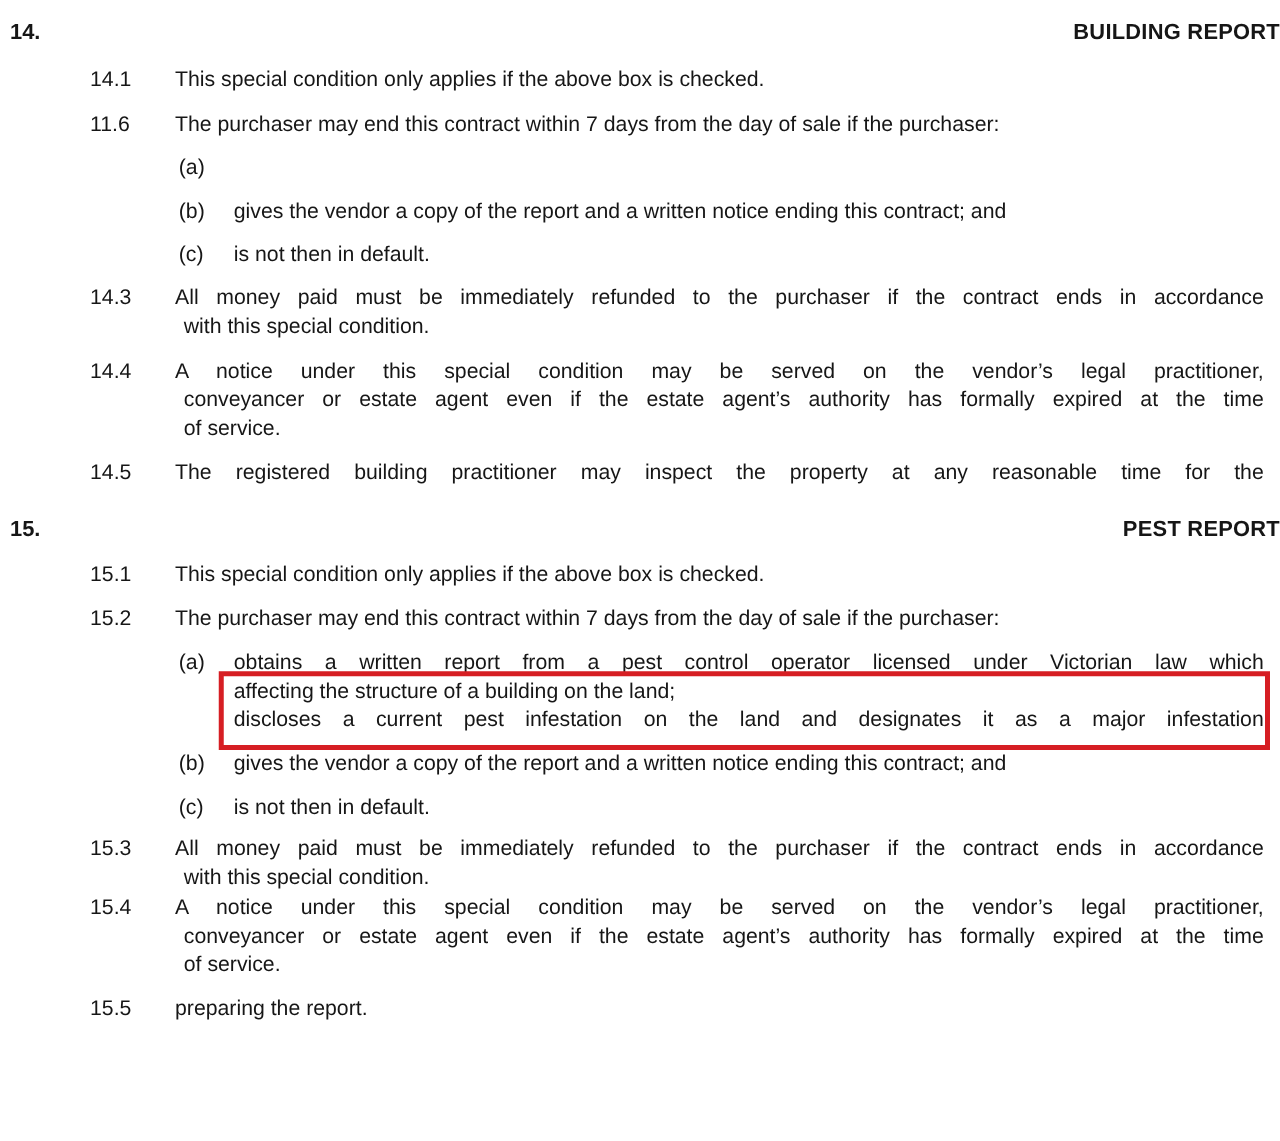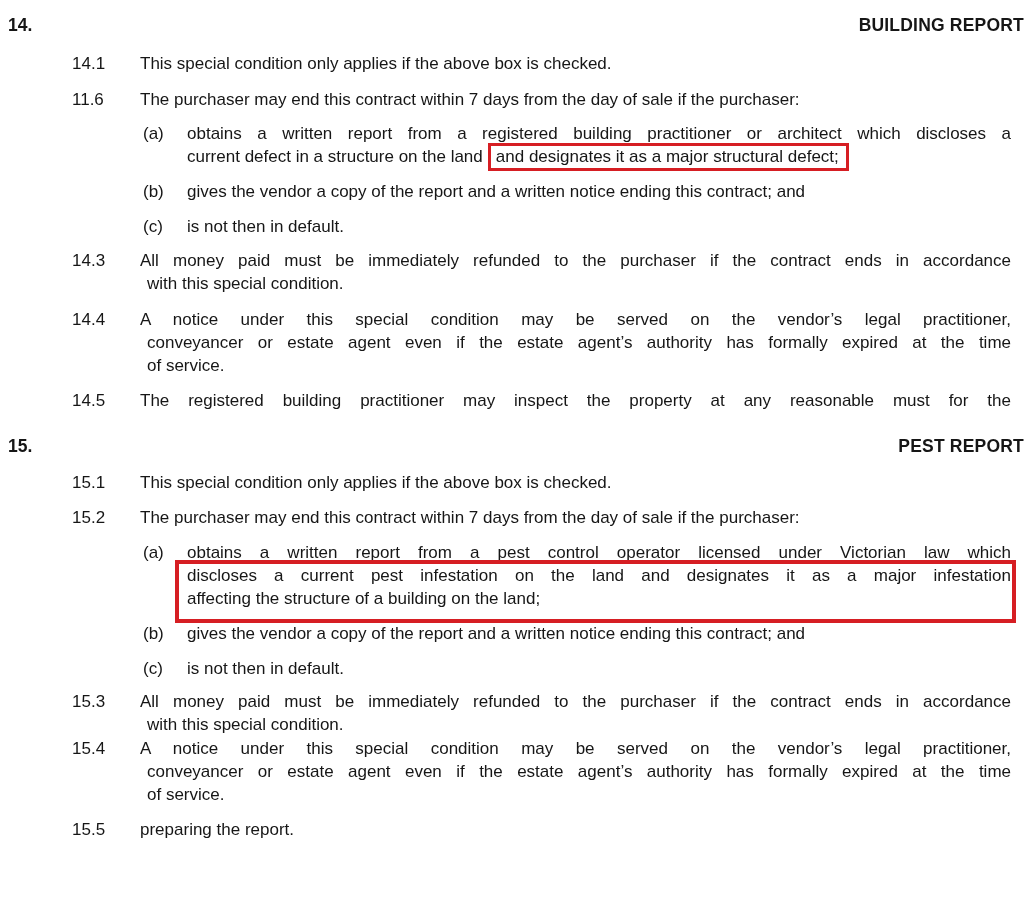--- a/index.html
+++ b/index.html
@@ -51,24 +51,20 @@
 
   <div class="row clause" style="margin-top:13px">
     <span class="num">11.6</span>
     <div class="body">
       <div class="ln">The purchaser may end this contract within 7 days from the day of sale if the purchaser:</div>
     </div>
   </div>
 
   <div class="row letter" style="margin-top:11px">
     <span class="num">(a)</span>
-    <div class="body">
-      <div class="ln j">obtains a written report from a registered building practitioner or architect which discloses a</div>
-      <div class="ln"><span>current defect in a structure on the land</span><span class="hl-inline" style="border-color: rgb(214, 30, 35);">and designates it as a major structural defect;</span></div>
-    </div>
   </div>
 
   <div class="row letter" style="margin-top:12px">
     <span class="num">(b)</span>
     <div class="body">
       <div class="ln">gives the vendor a copy of the report and a written notice ending this contract; and</div>
     </div>
   </div>
 
   <div class="row letter" style="margin-top:12px">
@@ -91,21 +87,21 @@
     <div class="body">
       <div class="ln j">A notice under this special condition may be served on the vendor’s legal practitioner,</div>
       <div class="ln j">conveyancer or estate agent even if the estate agent’s authority has formally expired at the time</div>
       <div class="ln">of service.</div>
     </div>
   </div>
 
   <div class="row clause" style="margin-top:12px">
     <span class="num">14.5</span>
     <div class="body">
-      <div class="ln j">The registered building practitioner may inspect the property at any reasonable must for the</div>
+      <div class="ln j">The registered building practitioner may inspect the property at any reasonable time for the</div>
     </div>
   </div>
 
   <div class="row sec" style="margin-top:23px">
     <span class="sec-num">15.</span>
     <span class="sec-title">PEST REPORT</span>
   </div>
 
   <div class="row clause" style="margin-top:13px">
     <span class="num">15.1</span>
@@ -118,22 +114,22 @@
     <span class="num">15.2</span>
     <div class="body">
       <div class="ln">The purchaser may end this contract within 7 days from the day of sale if the purchaser:</div>
     </div>
   </div>
 
   <div class="row letter" style="margin-top:12px">
     <span class="num">(a)</span>
     <div class="body rel">
       <div class="ln j">obtains a written report from a pest control operator licensed under Victorian law which</div>
+      <div class="ln">affecting the structure of a building on the land;</div>
       <div class="ln j">discloses a current pest infestation on the land and designates it as a major infestation</div>
-      <div class="ln">affecting the structure of a building on the land;</div>
       <div class="hl-box" style="border-color: rgb(214, 30, 35);"></div>
     </div>
   </div>
 
   <div class="row letter" style="margin-top:12px">
     <span class="num">(b)</span>
     <div class="body">
       <div class="ln">gives the vendor a copy of the report and a written notice ending this contract; and</div>
     </div>
   </div>

